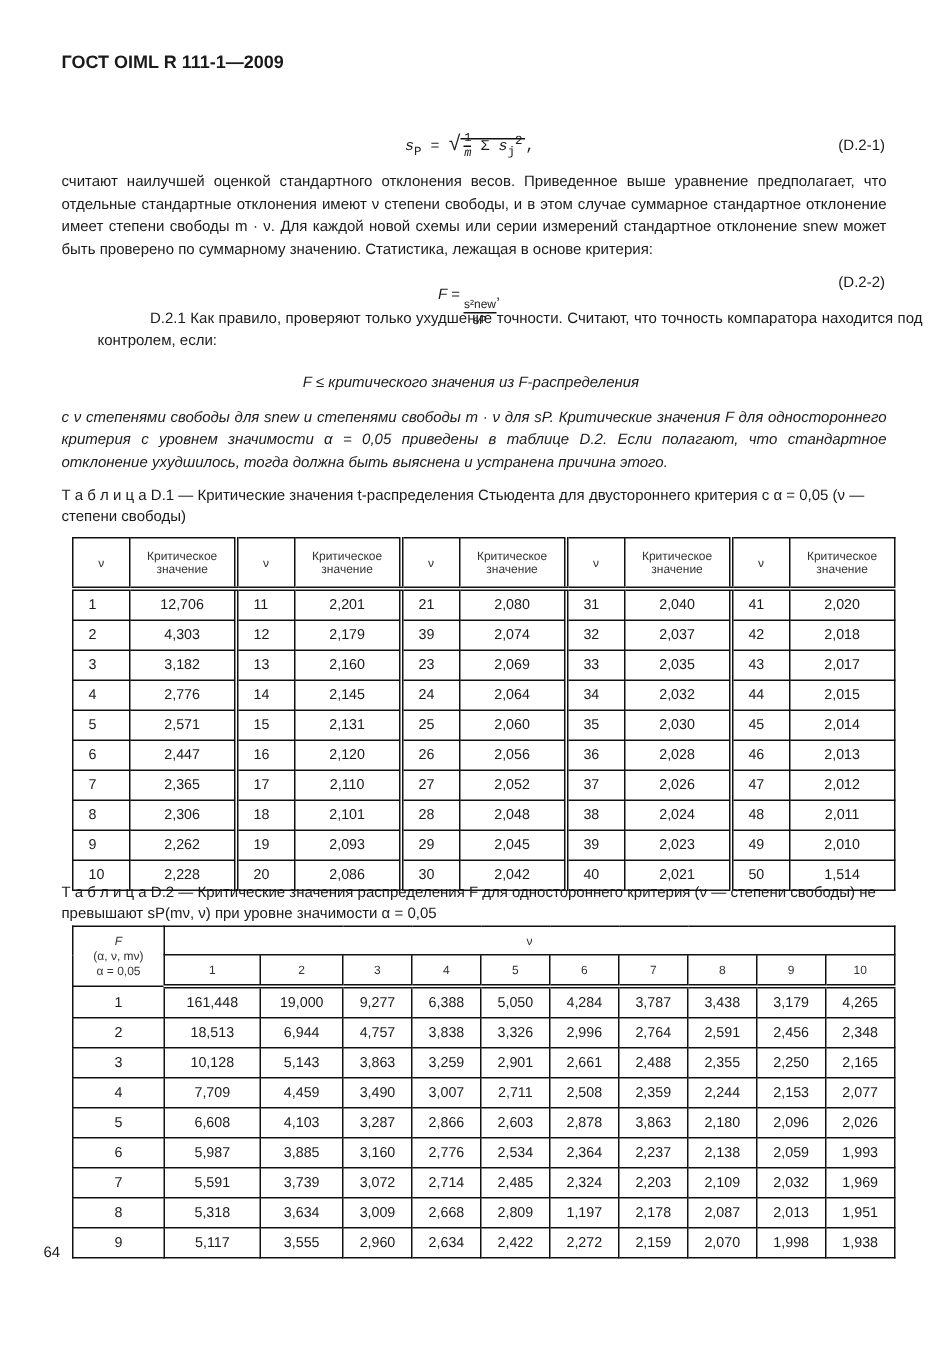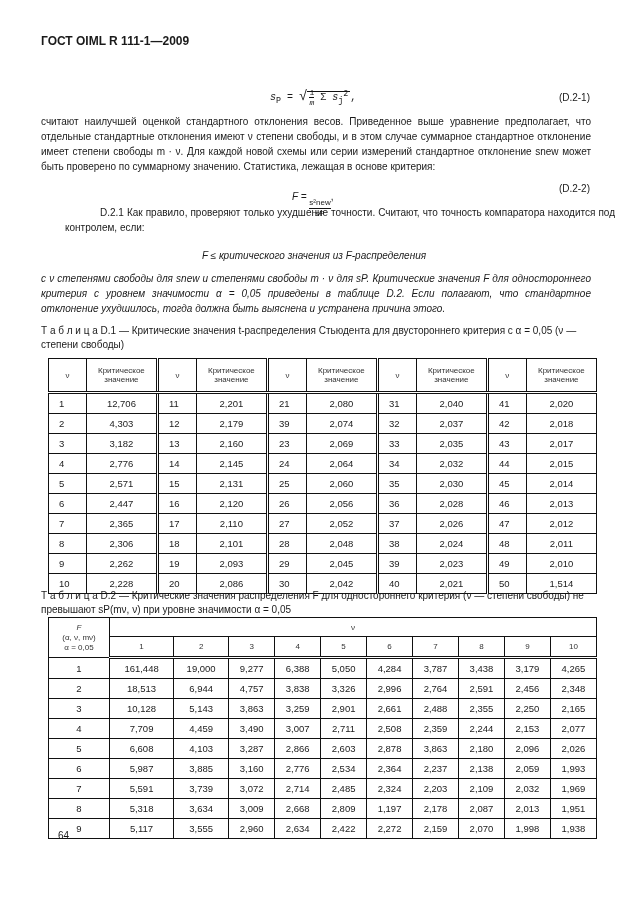--- a/index.html
+++ b/index.html
@@ -17,21 +17,21 @@
   #t1 th{height:30px;font-size:8px;color:#333;}
   #t1 td{height:17px;}
   #t1 td.n{text-align:left;padding-left:10px;width:28px;}
   #t1 td.v{text-align:center;width:70px;}
   #t1 tr.head th{border-bottom:3px double #111;}
   #t1 .dbl{border-left:3px double #111;}
   #t2{left:48px;top:617px;width:549px;}
   #t2 th{font-size:8px;color:#333;}
   #t2 td{height:17px;text-align:center;font-size:9.5px;}
   #t2 tr.sub th{border-bottom:3px double #111;height:17px;}
-  .pg{position:absolute;left:58px;top:830px;font-size:10px;}
+  .pg{position:absolute;left:29px;top:830px;font-size:10px;}
   .frac{display:inline-block;vertical-align:middle;text-align:center;}
 </style>
 </head>
 <body>
 
 <div class="hdr">ГОСТ OIML R 111-1—2009</div>
 
 <div class="eq" style="left:270px;top:88px;font-family:Liberation Mono, monospace;">
   <i>s</i><sub>P</sub> = <span style="font-size:14px;">√</span><span style="border-top:1px solid #111;padding:0 2px;"><span class="frac" style="font-size:8px;line-height:9px;"><span style="display:block;border-bottom:1px solid #111;">1</span><i>m</i></span> Σ <i>s</i><sub>j</sub><sup>2</sup></span>,
 </div>

